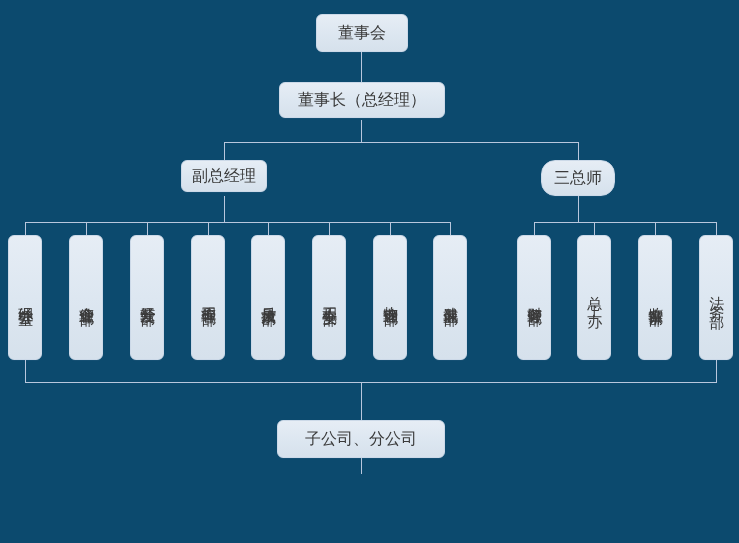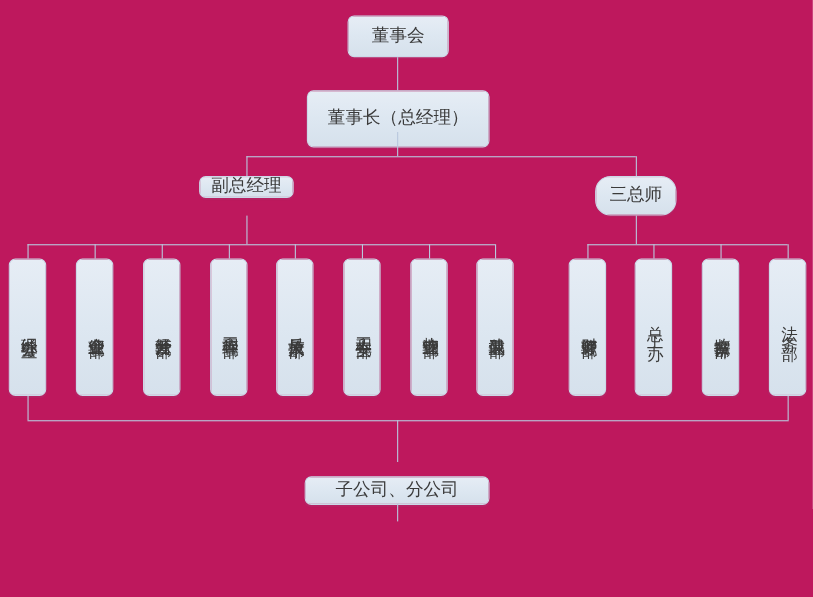--- a/index.html
+++ b/index.html
@@ -9,23 +9,22 @@
     background: #ffffff;
   }
   body {
     font-family: "DejaVu Sans", "Liberation Sans", sans-serif;
   }
 
   #org-chart {
     position: relative;
     width: 739px;
     height: 543px;
-    background: #be185d;
+    background: #0c4a6e;
     overflow: hidden;
-    font-family: Liberation Serif, serif;
   }
 
   
   .line-v,
   .line-h {
     position: absolute;
     background: #b9c7dd;
   }
   .line-v { width: 1px; }
   .line-h { height: 1px; }
@@ -67,28 +66,28 @@
 </style>
 </head>
 <body>
 
 <div id="org-chart">
 
   <div class="node horizontal" style="left:316px; top:14px; width:92px; height:38px;">董事会</div>
 
   <div class="line-v" style="left:361px; top:52px; height:30px;"></div>
 
-  <div class="node horizontal" style="left:279px; top:82px; width:166px; height:52px;">董事长（总经理）</div>
+  <div class="node horizontal" style="left:279px; top:82px; width:166px; height:36px;">董事长（总经理）</div>
 
   <div class="line-v" style="left:361px; top:120px; height:22px;"></div>
   <div class="line-h" style="left:224px; top:142px; width:354px;"></div>
   <div class="line-v" style="left:224px; top:142px; height:18px;"></div>
   <div class="line-v" style="left:578px; top:142px; height:18px;"></div>
 
-  <div class="node horizontal" style="left:181px; top:160px; width:86px; height:20px;">副总经理</div>
+  <div class="node horizontal" style="left:181px; top:160px; width:86px; height:32px;">副总经理</div>
 
   <div class="node horizontal" style="left:541px; top:160px; width:74px; height:36px;border-radius:14px;">三总师</div>
 
   <div class="line-v" style="left:224px; top:196px; height:26px;"></div>
   <div class="line-h" style="left:25px; top:222px; width:425px;"></div>
 
   <div class="line-v" style="left:578px; top:196px; height:26px;"></div>
   <div class="line-h" style="left:534px; top:222px; width:182px;"></div>
 
   <div class="line-v" style="left:25px;  top:222px; height:13px;"></div>
@@ -117,18 +116,18 @@
   <div class="node vertical" style="left:517px; top:235px; width:34px; height:125px;">财务管理部</div>
   <div class="node vertical spaced" style="left:577px; top:235px; width:34px; height:125px;">总工办</div>
   <div class="node vertical" style="left:638px; top:235px; width:34px; height:125px;">监察审计部</div>
   <div class="node vertical spaced" style="left:699px; top:235px; width:34px; height:125px;">法务部</div>
 
   <div class="line-v" style="left:25px; top:360px; height:22px;"></div>
   <div class="line-v" style="left:716px; top:360px; height:22px;"></div>
   <div class="line-h" style="left:25px; top:382px; width:692px;"></div>
   <div class="line-v" style="left:361px; top:382px; height:38px;"></div>
 
-  <div class="node horizontal" style="left:277px; top:433px; width:168px; height:26px;">子公司、分公司</div>
+  <div class="node horizontal" style="left:277px; top:420px; width:168px; height:38px;">子公司、分公司</div>
 
   <div class="line-v" style="left:361px; top:458px; height:16px;"></div>
 
 
 </div>
 
 </body></html>

